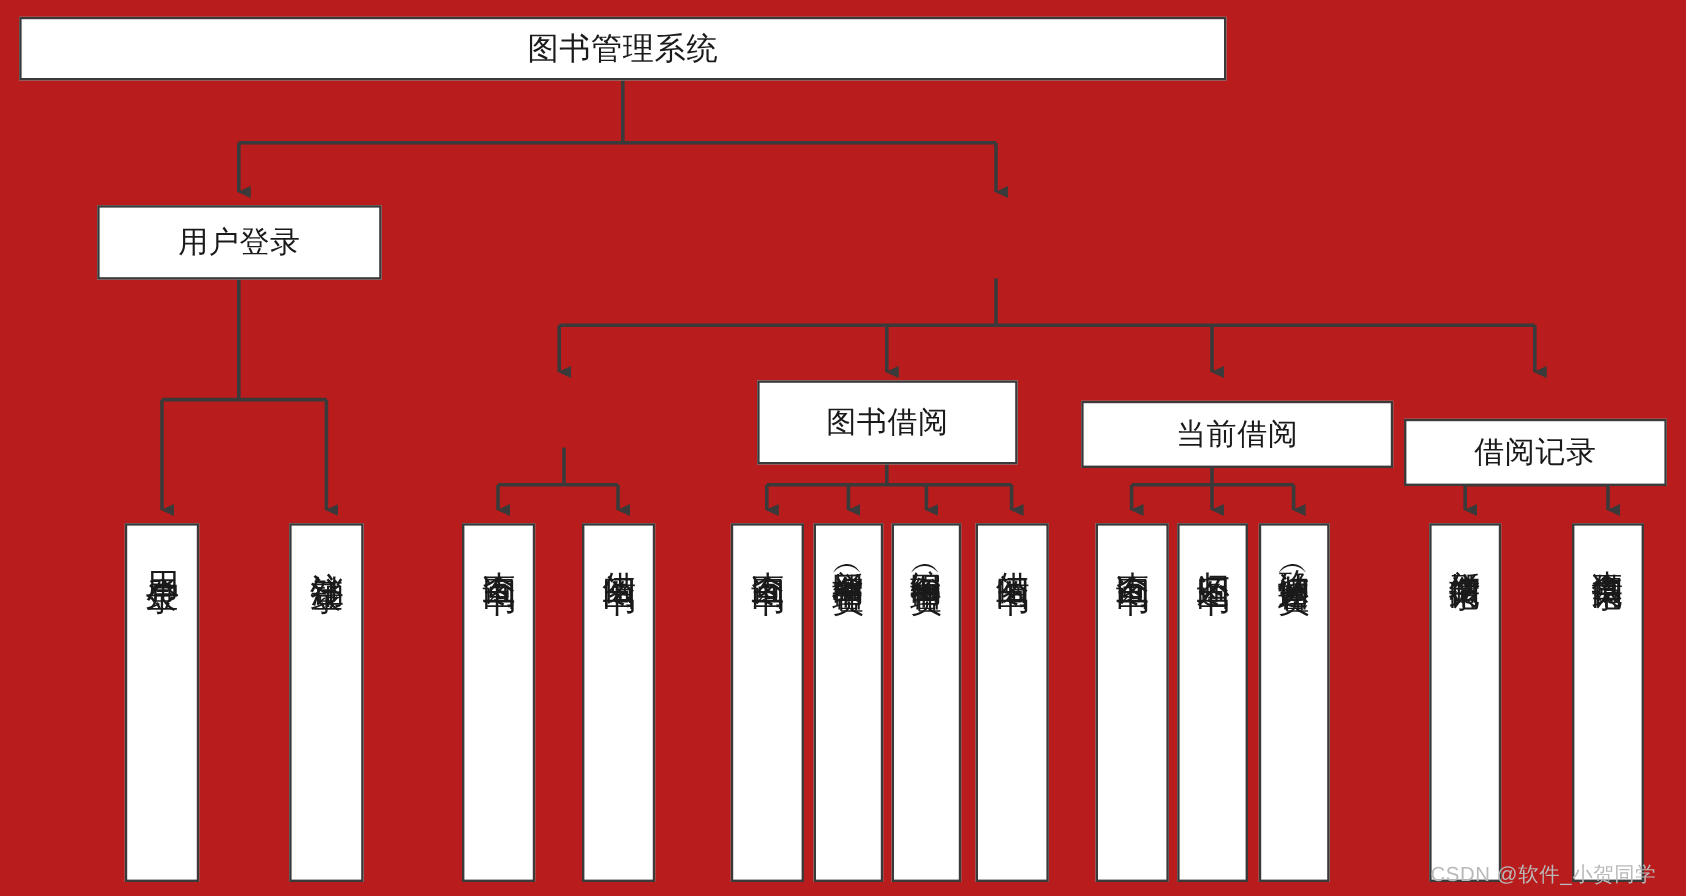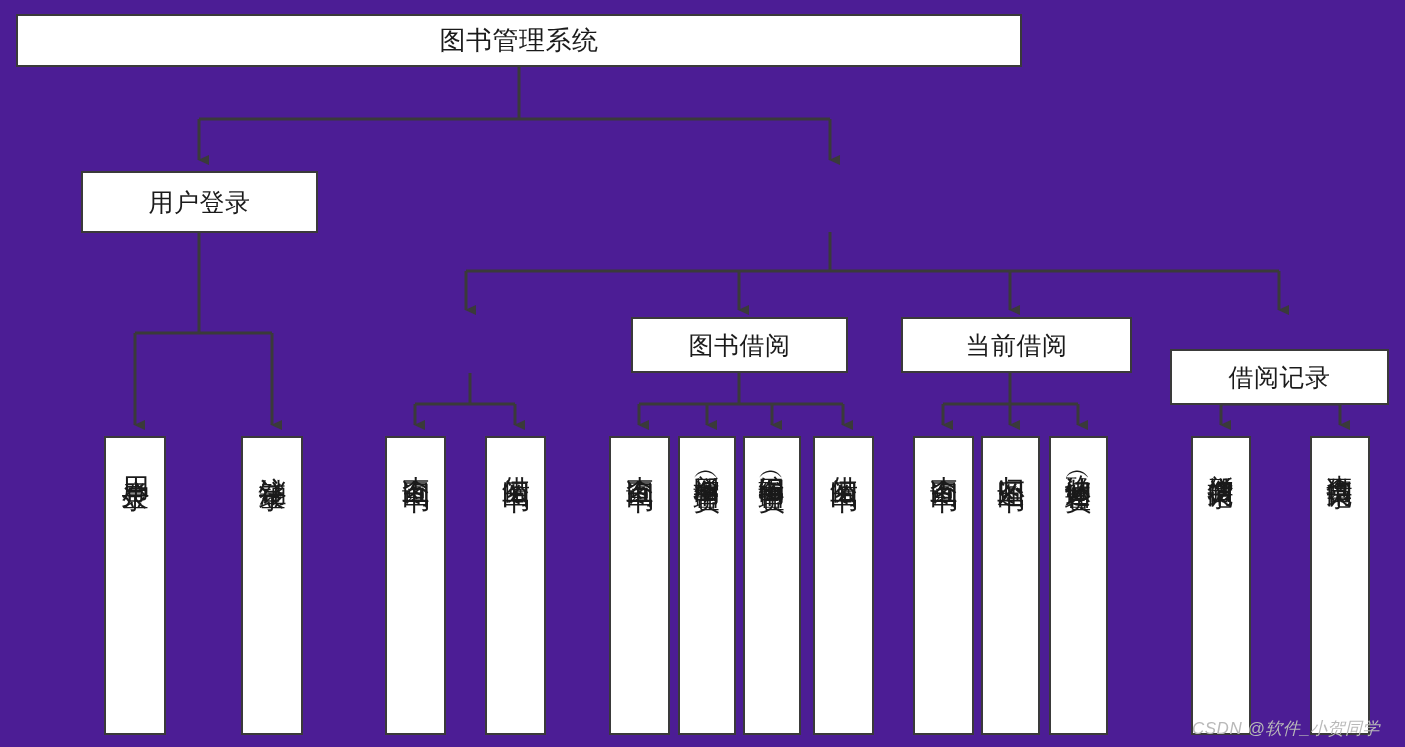--- a/index.html
+++ b/index.html
@@ -8,21 +8,21 @@
     padding: 0;
     background: #ffffff;
   }
   body {
     font-family: "Liberation Sans", "DejaVu Sans", sans-serif;
   }
   #diagram-root {
     position: relative;
     width: 1405px;
     height: 747px;
-    background: #4c1d95;
+    background: #b91c1c;
     overflow: hidden;
   }
   #diagram-svg {
     position: absolute;
     left: 0;
     top: 0;
     width: 1405px;
     height: 747px;
   }
   .node {
@@ -68,21 +68,20 @@
   }
   #watermark {
     position: absolute;
     left: 1192px;
     top: 717px;
     font-size: 17px;
     color: #b9b9b9;
     letter-spacing: 0.5px;
     white-space: nowrap;
     pointer-events: none;
-    font-style: italic;
   }
 </style>
 </head>
 <body>
 
 <div id="diagram-root">
 
   <svg id="diagram-svg" viewBox="0 0 1405 747" xmlns="http://www.w3.org/2000/svg">
     <defs>
       <marker id="arrow" markerWidth="10" markerHeight="11" refX="5" refY="10" orient="auto" markerUnits="userSpaceOnUse">
@@ -135,24 +134,24 @@
   </svg>
 
   <div class="node horiz root" style="left:16px; top:14px; width:1006px; height:53px;">
     <span class="node-label">图书管理系统</span>
   </div>
 
   <div class="node horiz" style="left:81px; top:171px; width:237px; height:62px;">
     <span class="node-label">用户登录</span>
   </div>
 
-  <div class="node horiz" style="left:631px; top:317px; width:217px; height:56px;">
+  <div class="node horiz" style="left:631px; top:317px; width:217px; height:70px;">
     <span class="node-label">图书借阅</span>
   </div>
-  <div class="node horiz" style="left:901px; top:317px; width:231px; height:56px;">
+  <div class="node horiz" style="left:901px; top:334px; width:260px; height:56px;">
     <span class="node-label">当前借阅</span>
   </div>
   <div class="node horiz" style="left:1170px; top:317px; width:219px; height:56px;margin-top:32px;">
     <span class="node-label">借阅记录</span>
   </div>
 
   <div class="node vert" style="left:104px; top:436px; width:62px; height:299px;">
     <span class="node-label">用户登录</span>
   </div>
   <div class="node vert" style="left:241px; top:436px; width:62px; height:299px;">

